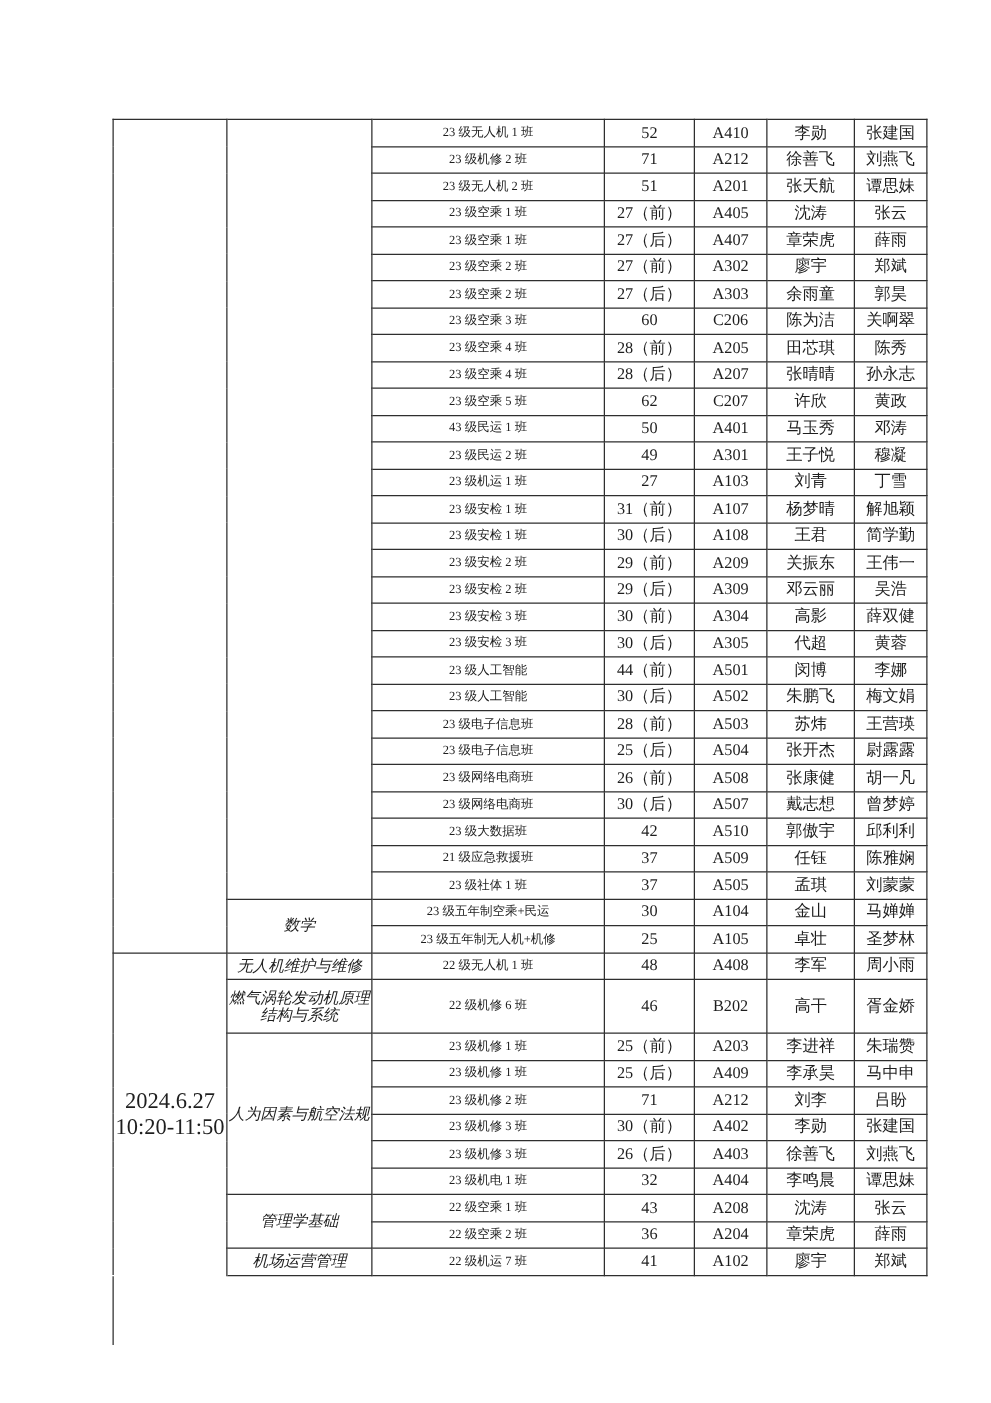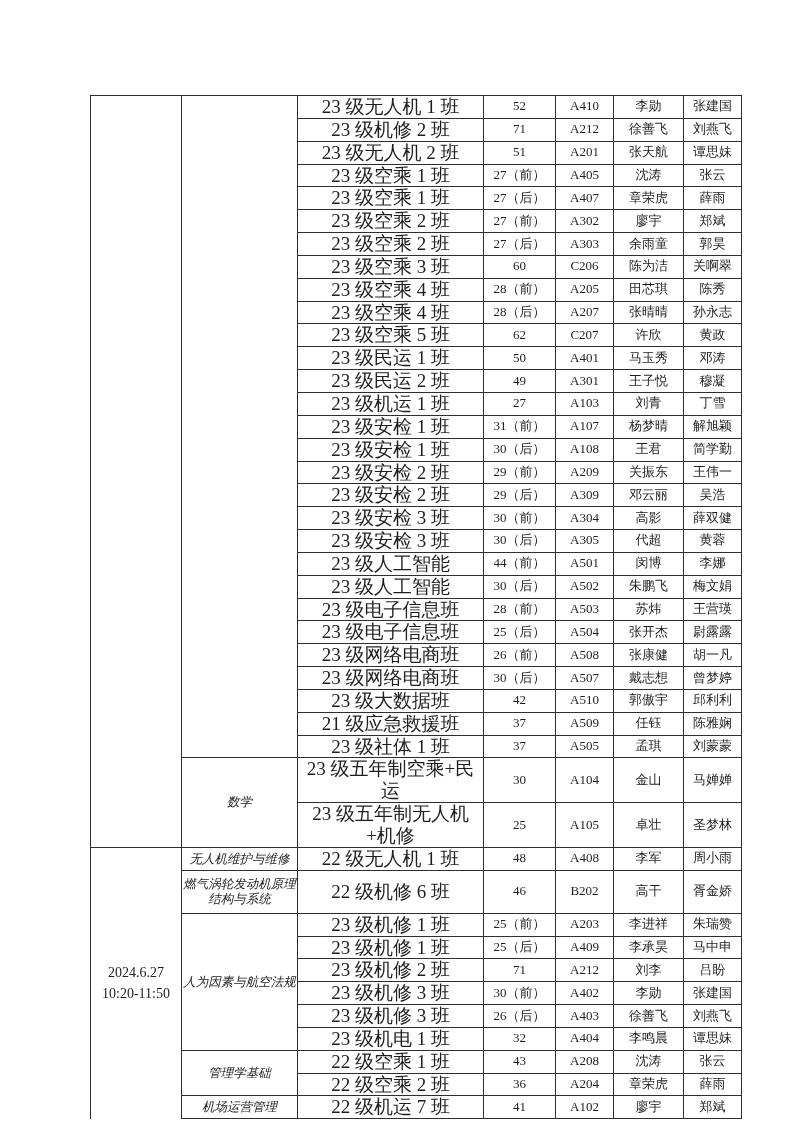--- a/index.html
+++ b/index.html
@@ -28,22 +28,22 @@
     vertical-align: middle;
     font-size: 13px;
     padding: 0 1px;
     line-height: 1.15;
     overflow: hidden;
     white-space: normal;
   }
   tr { height: 21.5px; }
   tr.tall { height: 43px; }
   .subject-cell { font-size: 12.5px; font-style: italic; }
-  .class-cell { font-size: 19px; }
-  .date-cell { font-size: 14px; }
+  .class-cell { font-size: 10px; }
+  .date-cell { font-size: 18px; }
   .date-cell .line { line-height: 21px; }
   .open-bottom { border-bottom: none; }
   .page-stub {
     position: absolute;
     left: 90px;
     top: 1021px;
     width: 1px;
     height: 55px;
     background: #2e2e2e;
   }
@@ -138,21 +138,21 @@
         <td class="invigilator2-cell">孙永志</td>
       </tr>
       <tr>
         <td class="class-cell">23 级空乘 5 班</td>
         <td class="count-cell">62</td>
         <td class="room-cell">C207</td>
         <td class="invigilator1-cell">许欣</td>
         <td class="invigilator2-cell">黄政</td>
       </tr>
       <tr>
-        <td class="class-cell">23 级民运 1 班</td>
+        <td class="class-cell">43 级民运 1 班</td>
         <td class="count-cell">50</td>
         <td class="room-cell">A401</td>
         <td class="invigilator1-cell">马玉秀</td>
         <td class="invigilator2-cell">邓涛</td>
       </tr>
       <tr>
         <td class="class-cell">23 级民运 2 班</td>
         <td class="count-cell">49</td>
         <td class="room-cell">A301</td>
         <td class="invigilator1-cell">王子悦</td>

